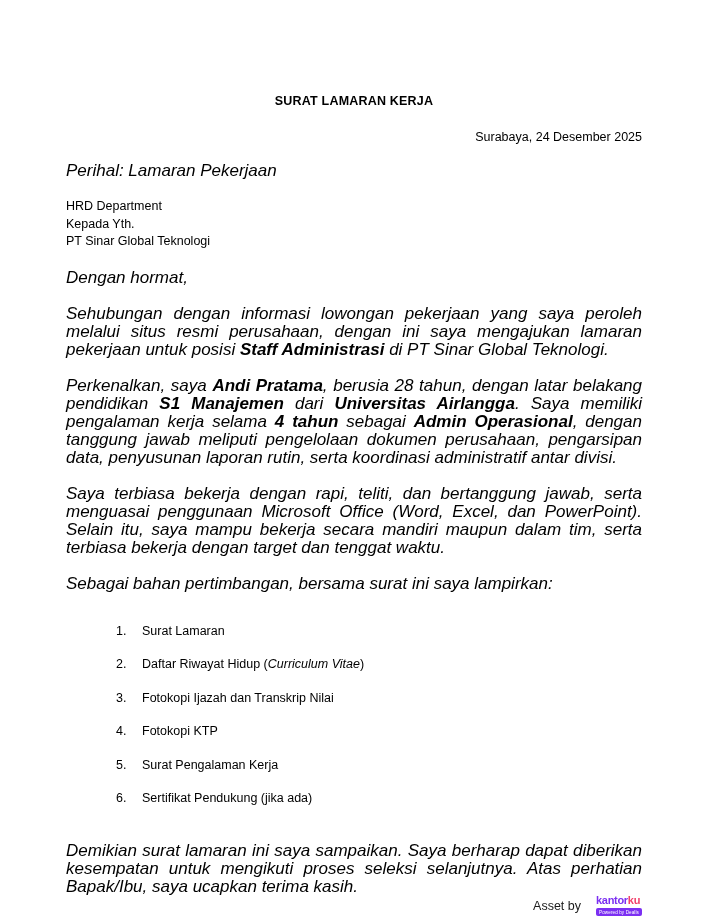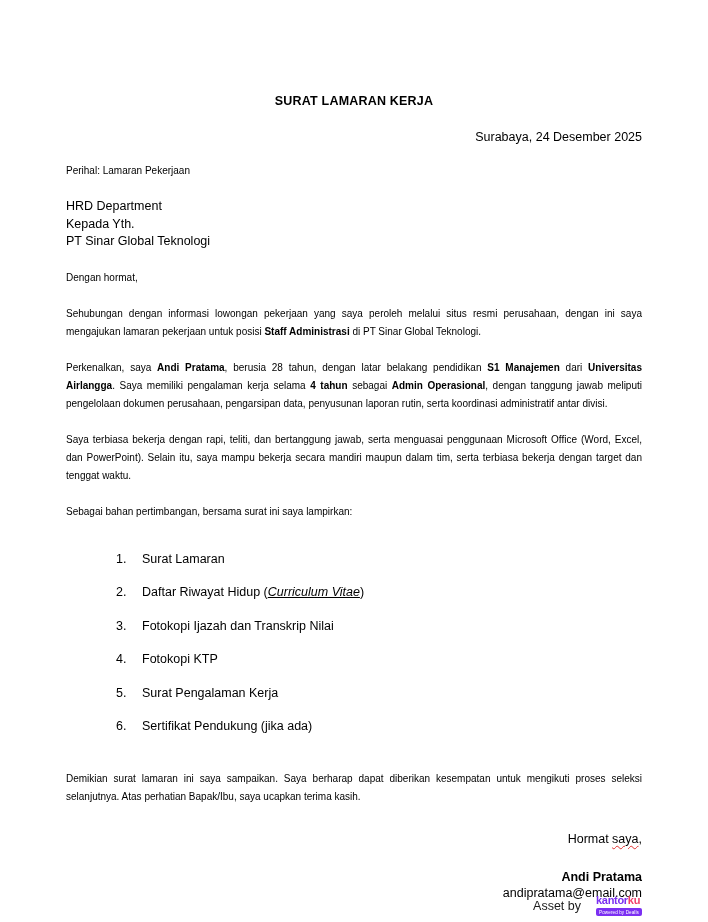--- a/index.html
+++ b/index.html
@@ -32,24 +32,25 @@
     margin: 0;
     padding-top: 70px;
   }
   .date-line {
     text-align: right;
     font-size: 12.5px;
     margin: 0;
     padding-top: 22px;
   }
   p.block {
-    font-size: 10px;
+    font-size: 17px;
     line-height: 18px;
     margin: 0;
     padding-top: 18px;
+    font-style: italic;
   }
   p.justify {
     text-align: justify;
     text-justify: inter-word;
   }
   .addr-line {
     font-size: 12.5px;
     line-height: 17.5px;
     margin: 0;
   }
@@ -80,21 +81,21 @@
     font-weight: bold;
     padding-top: 24px;
   }
   .sign-phone { padding-top: 2px; }
   .sign-email { padding-top: 2px; }
   .spell-error {
     text-decoration: underline wavy #e03030;
     text-decoration-thickness: 1px;
     text-underline-offset: 2px;
   }
-  i { font-style: italic; text-decoration: underline; }
+  i { font-style: italic; }
   b { font-weight: bold; }
 
   .footer {
     position: absolute;
     right: 66px;
     bottom: 18px;
     display: flex;
     align-items: center;
     gap: 15px;
   }

